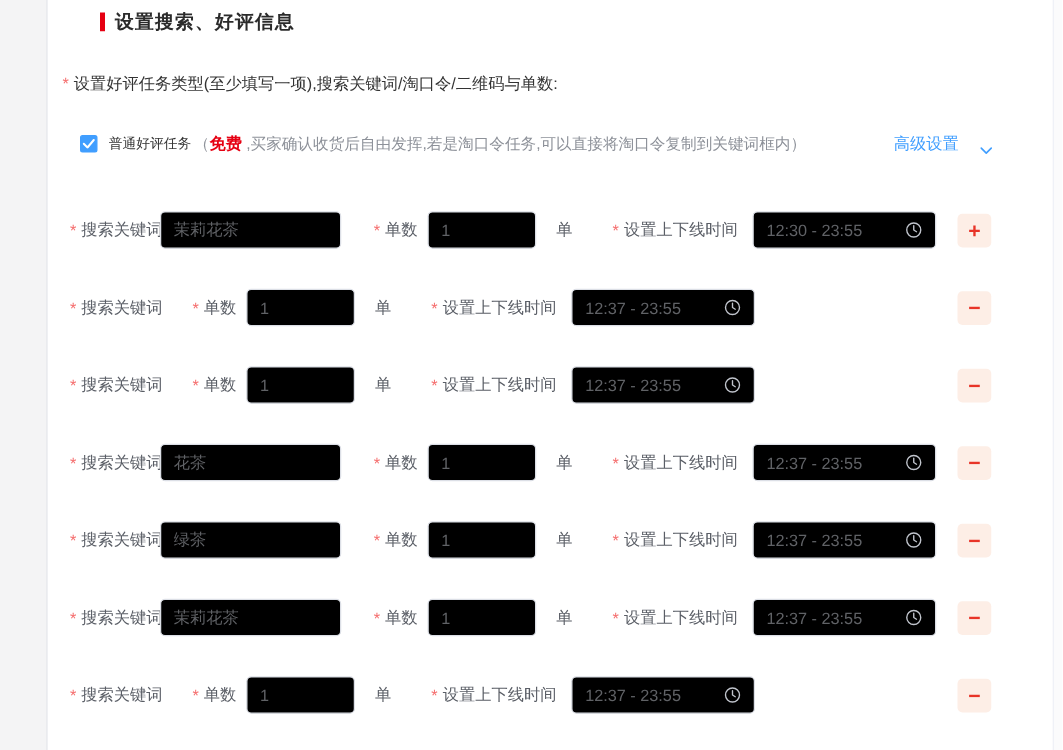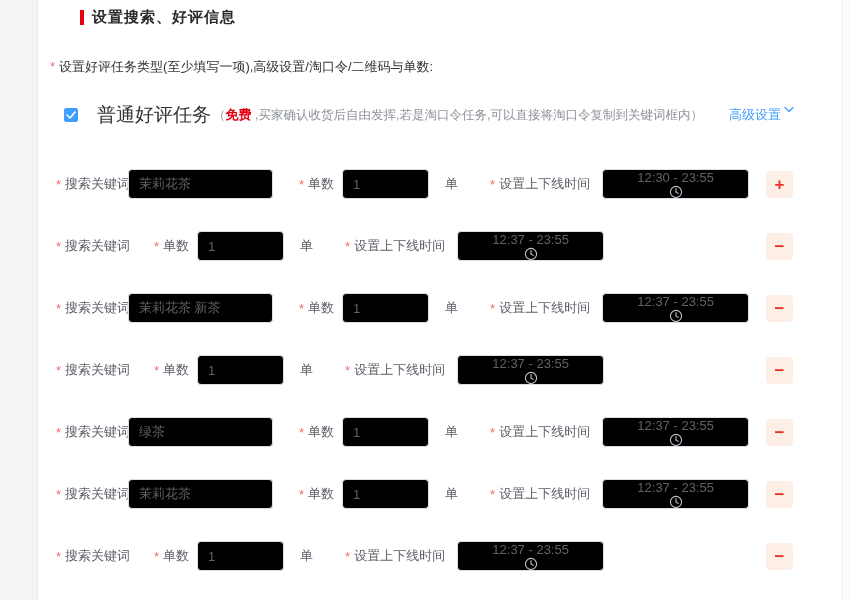--- a/index.html
+++ b/index.html
@@ -30,47 +30,47 @@
   
   .note-line { margin: 32px 0 0 11px; font-size: 13px; color: #333; height: 17px; display: flex; align-items: center; }
   .asterisk { color: #f56c6c; margin-right: 4px; font-size: 13px; }
   
   .tasktype-row { display: flex; align-items: center; margin: 30px 48px 0 25px; height: 19px; }
   .checkbox {
     width: 14px; height: 14px; background: #409eff; border: 1px solid #409eff;
     border-radius: 2px; display: inline-flex; align-items: center; justify-content: center;
     cursor: pointer; flex: none;
   }
-  .tasktype-label { font-size: 19px; color: #333; margin-left: 19px; }
+  .tasktype-label { font-size: 11px; color: #333; margin-left: 9px; }
   .tasktype-hint { font-size: 12.5px; color: #8d9199; margin-left: 2px; white-space: nowrap; }
   .free { color: #e60012; font-weight: bold; font-size: 13px; text-align: right; }
   .advanced-link {
     margin-left: auto; font-size: 13px; color: #409eff; cursor: pointer;
-    display: inline-flex; align-items: flex-start; white-space: nowrap;
+    display: inline-flex; align-items: flex-end; white-space: nowrap; gap: 14px;
   }
   
   .rows { margin-top: 45px; }
   .task-row {
     display: flex; align-items: center; height: 30px; margin-bottom: 32px;
     padding-left: 17px; padding-right: 49px; font-size: 13px;
   }
   .lbl { display: inline-flex; align-items: center; color: #5a5e66; white-space: nowrap; }
   .lbl-keyword { width: 72px; }
   .lbl-count { margin-left: 26px; margin-right: 8px; }
   .lbl-time { margin-left: 32px; margin-right: 12px; }
   input.box, .input-like {
     height: 30px; border: 1px solid #dcdfe6; border-radius: 4px;
     font-size: 13px; color: #606266; padding: 0 10px; background: #000000; outline: none;
     font-family: "Liberation Sans", "DejaVu Sans", sans-serif;
   }
   .keyword-input { width: 145px; }
   .count-input { width: 87px; }
   .unit-text { margin-left: 16px; color: #5a5e66; }
   .input-like { display: inline-flex; align-items: center; cursor: pointer; }
-  .time-input { width: 147px; justify-content: space-between; flex-direction: column; }
+  .time-input { width: 147px; justify-content: space-between; }
   .time-text { color: #606266; }
   .action-btn {
     margin-left: auto; width: 27px; height: 27px; border: none; border-radius: 4px;
     background: #fdeee6; color: #e83428; font-size: 17px; font-weight: bold;
     line-height: 1; cursor: pointer; display: inline-flex; align-items: center; justify-content: center;
     font-family: "Liberation Sans", "DejaVu Sans", sans-serif;
   }
   .icon svg { display: block; }
 </style>
 </head>
@@ -81,21 +81,21 @@
 
 <div class="card">
 
   <div class="section-header">
     <span class="red-bar"></span>
     <span class="section-title">设置搜索、好评信息</span>
   </div>
 
   <div class="note-line">
     <span class="asterisk">*</span>
-    <span>设置好评任务类型(至少填写一项),高级设置/淘口令/二维码与单数:</span>
+    <span>设置好评任务类型(至少填写一项),搜索关键词/淘口令/二维码与单数:</span>
   </div>
 
   <div class="tasktype-row">
     <span class="checkbox">
       <span class="icon">
         <svg width="10" height="8" viewBox="0 0 10 8">
             <polyline points="1,4 4,7 9,1" fill="none" stroke="#ffffff" stroke-width="1.6" stroke-linecap="round" stroke-linejoin="round"></polyline>
           </svg>
       </span>
     </span>
@@ -163,47 +163,47 @@
             </svg>
       </span>
     </span>
     <button class="action-btn">−</button>
   </div>
       <div class="task-row">
     <span class="lbl lbl-keyword">
       <span class="asterisk">*</span>
       <span>搜索关键词</span>
     </span>
-    <input class="box keyword-input" type="text" value="茉莉花茶 新茶" style="">
-    <span class="lbl lbl-count">
-      <span class="asterisk">*</span>
-      <span>单数</span>
-    </span>
-    <input class="box count-input" type="text" value="1" style="">
-    <span class="unit-text">单</span>
-    <span class="lbl lbl-time">
-      <span class="asterisk">*</span>
-      <span>设置上下线时间</span>
-    </span>
-    <span class="input-like time-input">
-      <span class="time-text">12:37 - 23:55</span>
-      <span class="icon">
-        <svg width="14" height="14" viewBox="0 0 14 14">
-              <circle cx="7" cy="7" r="5.6" fill="none" stroke="#c0c4cc" stroke-width="1.1"></circle>
-              <polyline points="7,3.6 7,7 9.2,8.4" fill="none" stroke="#c0c4cc" stroke-width="1.1" stroke-linecap="round" stroke-linejoin="round"></polyline>
-            </svg>
-      </span>
-    </span>
-    <button class="action-btn">−</button>
-  </div>
-      <div class="task-row">
-    <span class="lbl lbl-keyword">
-      <span class="asterisk">*</span>
-      <span>搜索关键词</span>
-    </span>
+    <span class="lbl lbl-count">
+      <span class="asterisk">*</span>
+      <span>单数</span>
+    </span>
+    <input class="box count-input" type="text" value="1" style="">
+    <span class="unit-text">单</span>
+    <span class="lbl lbl-time">
+      <span class="asterisk">*</span>
+      <span>设置上下线时间</span>
+    </span>
+    <span class="input-like time-input">
+      <span class="time-text">12:37 - 23:55</span>
+      <span class="icon">
+        <svg width="14" height="14" viewBox="0 0 14 14">
+              <circle cx="7" cy="7" r="5.6" fill="none" stroke="#c0c4cc" stroke-width="1.1"></circle>
+              <polyline points="7,3.6 7,7 9.2,8.4" fill="none" stroke="#c0c4cc" stroke-width="1.1" stroke-linecap="round" stroke-linejoin="round"></polyline>
+            </svg>
+      </span>
+    </span>
+    <button class="action-btn">−</button>
+  </div>
+      <div class="task-row">
+    <span class="lbl lbl-keyword">
+      <span class="asterisk">*</span>
+      <span>搜索关键词</span>
+    </span>
+    <input class="box keyword-input" type="text" value="花茶" style="">
     <span class="lbl lbl-count">
       <span class="asterisk">*</span>
       <span>单数</span>
     </span>
     <input class="box count-input" type="text" value="1" style="">
     <span class="unit-text">单</span>
     <span class="lbl lbl-time">
       <span class="asterisk">*</span>
       <span>设置上下线时间</span>
     </span>

